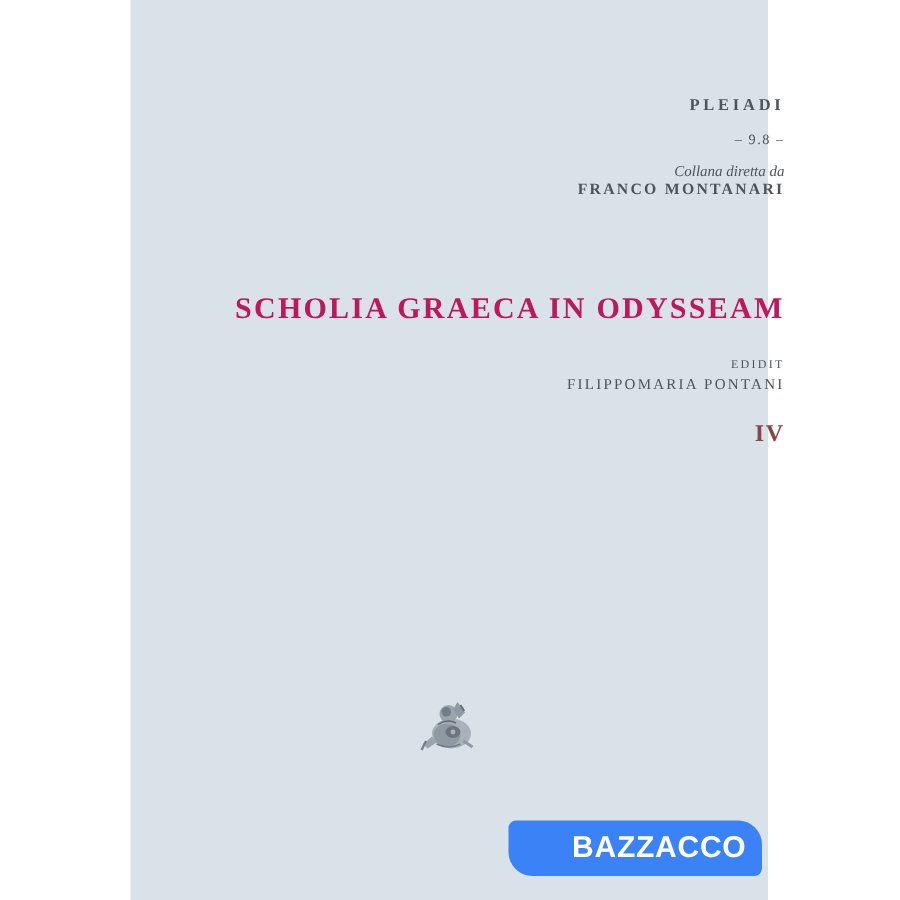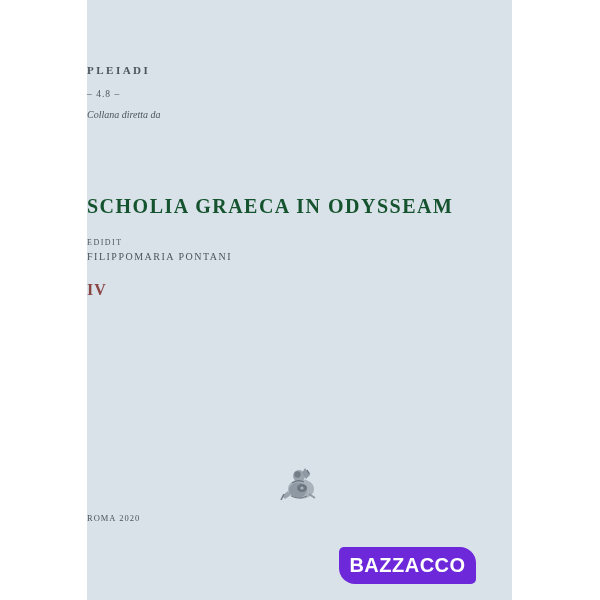--- a/index.html
+++ b/index.html
@@ -14,23 +14,23 @@
   .cover {
     position: absolute;
     left: 87px;
     top: 0;
     width: 425px;
     height: 600px;
     color: #4d545b;
   }
   .cover .line {
     position: absolute;
-    left: 0;
+    left: 11px;
     width: 100%;
-    text-align: left;
+    text-align: right;
     white-space: nowrap;
   }
   .series-name        { top: 64px;  font-size: 11px; font-weight: bold; letter-spacing: 2.5px; }
   .series-number      { top: 89px;  font-size: 9.5px; letter-spacing: 1px; }
   .collana-intro      { top: 109px; font-size: 10px; font-style: italic; }
   .collana-director   { top: 121px; font-size: 10.5px; font-weight: bold; letter-spacing: 1.5px; }
   .book-title         { top: 195px; font-size: 20px; font-weight: bold; letter-spacing: 1.5px; }
   .edidit             { top: 238px; font-size: 8px;  letter-spacing: 1.5px; }
   .editor             { top: 251px; font-size: 10px; font-weight: normal; letter-spacing: 1.5px; }
   .volume-number      { top: 281px; font-size: 16px; font-weight: bold; letter-spacing: 1px; }
@@ -57,26 +57,27 @@
 </style>
 </head>
 <body>
 
 <div class="page">
 
   <div class="cover" style="background-color: rgb(217, 225, 233);">
 
     <div class="line series-name">PLEIADI</div>
 
-    <div class="line series-number">– 4.8 –</div>
+    <div class="line series-number">– 9.8 –</div>
 
     <div class="line collana-intro">Collana diretta da</div>
 
+    <div class="line collana-director">FRANCO MONTANARI</div>
 
-    <div class="line book-title" style="color: #14532d;">SCHOLIA GRAECA IN ODYSSEAM</div>
+    <div class="line book-title" style="color: #be185d;">SCHOLIA GRAECA IN ODYSSEAM</div>
 
     <div class="line edidit">EDIDIT</div>
 
     <div class="line editor">FILIPPOMARIA PONTANI</div>
 
     <div class="line volume-number" style="color: rgb(138, 69, 69);">IV</div>
 
 
     <div class="emblem-wrap">
       <svg width="48" height="48" viewBox="0 0 48 48">
@@ -89,20 +90,19 @@
         <path d="M12 30 l-6 5 3 3 6 -4 z" fill="#9aa4ad"></path>
         <path d="M8 33 l-3 6" stroke="#737d87" stroke-width="1.5" fill="none"></path>
         <path d="M33 33 l6 4" stroke="#8f99a3" stroke-width="2" fill="none"></path>
         <ellipse cx="26" cy="27" rx="5" ry="4" fill="#6d7680"></ellipse>
         <circle cx="26" cy="27" r="1.6" fill="#aab3bc"></circle>
         <path d="M16 22 q6 -4 12 -1" stroke="#5f6973" stroke-width="1" fill="none"></path>
         <path d="M15 35 q8 4 16 0" stroke="#737d87" stroke-width="1" fill="none"></path>
       </svg>
     </div>
 
-    <div class="line place-year">ROMA 2020</div>
 
 
   </div>
 
-  <div class="badge" style="background-color: #6d28d9;">BAZZACCO</div>
+  <div class="badge" style="background-color: #3b82f6; padding-left: 32px;">BAZZACCO</div>
 
 </div>
 
 </body></html>

